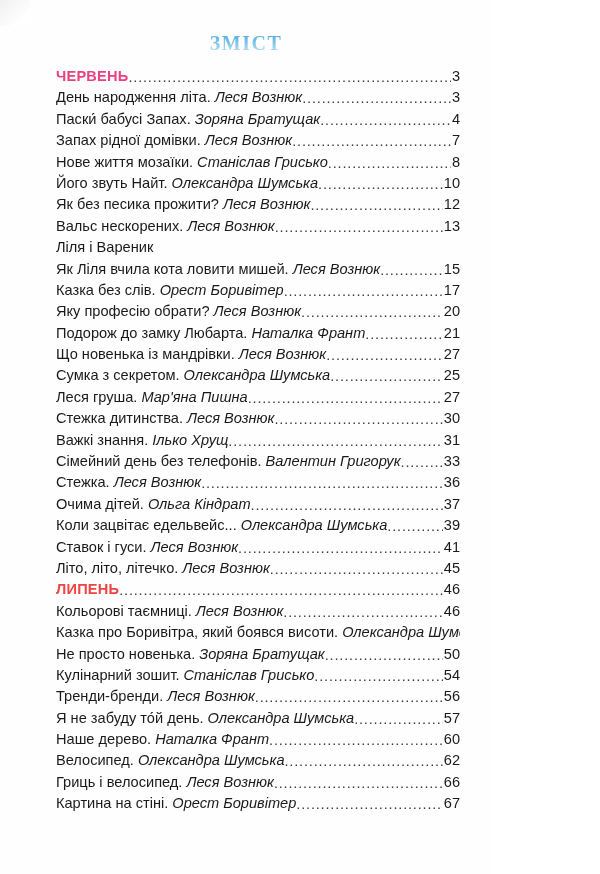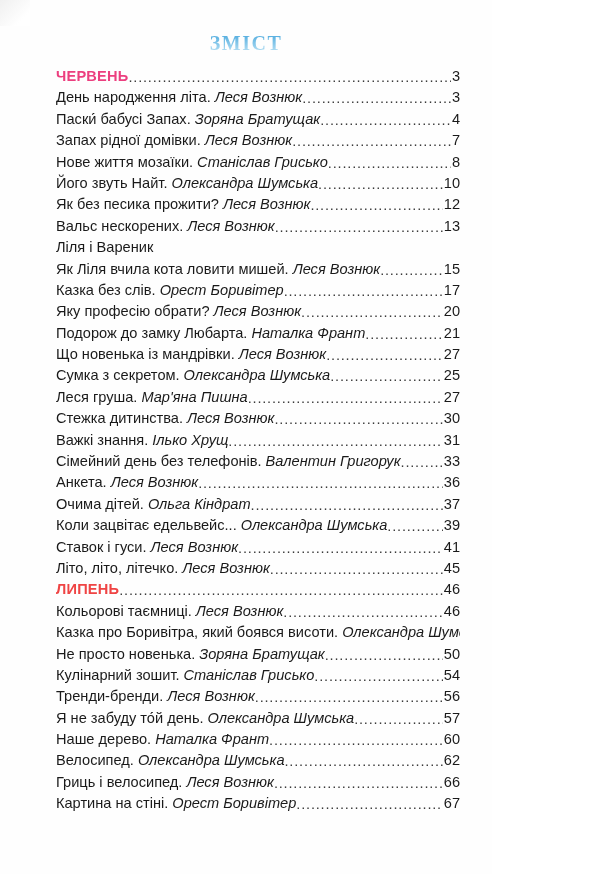--- a/index.html
+++ b/index.html
@@ -219,21 +219,21 @@
         <span class="leader"></span>
         <span class="pageno">31</span>
       </div>
       <div class="row entry">
         <span class="title-text">Сімейний день без телефонів.</span>
         <span class="author">Валентин Григорук</span>
         <span class="leader"></span>
         <span class="pageno">33</span>
       </div>
       <div class="row entry">
-        <span class="title-text">Анкета.</span>
+        <span class="title-text">Стежка.</span>
         <span class="author">Леся Вознюк</span>
         <span class="leader"></span>
         <span class="pageno">36</span>
       </div>
       <div class="row entry">
         <span class="title-text">Очима дітей.</span>
         <span class="author">Ольга Кіндрат</span>
         <span class="leader"></span>
         <span class="pageno">37</span>
       </div>

